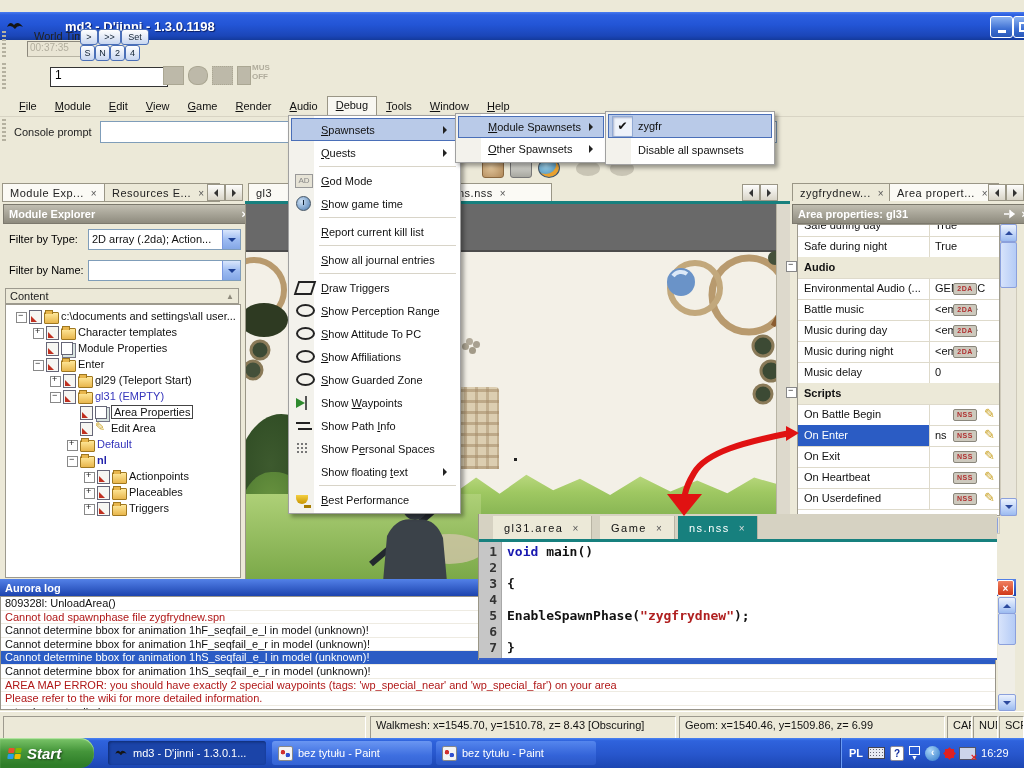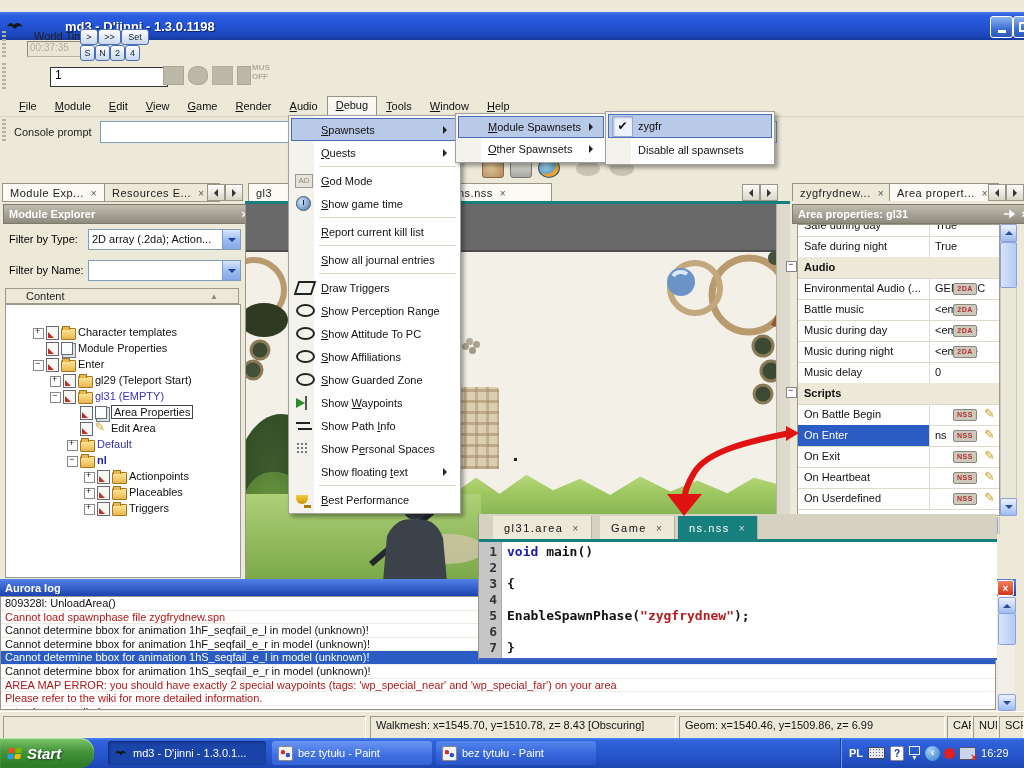--- a/index.html
+++ b/index.html
@@ -53,21 +53,21 @@
   .phead{position:absolute;height:18px;background:linear-gradient(180deg,#c1beb1,#8e8b7e);
     border:1px solid #7c796d;color:#fff;font-weight:bold;display:flex;align-items:center;padding:0 5px;}
   .phead .hx{margin-left:auto;font-weight:bold;}
 
   .combo{position:absolute;height:19px;background:#fff;border:1px solid #7f9db9;}
   .combo .ctext{position:absolute;left:3px;top:3px;color:#111;}
   .cbtn{position:absolute;right:0;top:0;bottom:0;width:17px;background:linear-gradient(180deg,#d9e6fc,#9bbaf1 55%,#84a7e6);
     border-left:1px solid #7a98df;display:flex;align-items:center;justify-content:center;}
   .cbtn::after{content:"";border:4px solid transparent;border-top-color:#1c3f94;margin-top:4px;}
 
-  .colhead{position:absolute;background:#ece9d8;border:1px solid #9d9a8e;display:flex;align-items:center;padding:0 20px;color:#222;}
+  .colhead{position:absolute;background:#ece9d8;border:1px solid #9d9a8e;display:flex;align-items:center;padding:0 4px;color:#222;}
   .sortarrow{margin-left:auto;color:#8e8a7c;font-size:8px;}
 
   
   .treebox{position:absolute;left:6px_;background:#fff;border:1px solid #9d9a8e;overflow:hidden;}
   .trow{position:absolute;left:0;width:100%;height:16px;}
   .trow span{position:absolute;top:1px;}
   .exp{width:9px;height:9px;border:1px solid #888;background:#fff;top:3px!important;}
   .exp::after{position:absolute;left:1px;top:-3px;font-size:9px;color:#222;}
   .exp.minus::after{content:"−";}
   .exp.plus::after{content:"+";}
@@ -317,20 +317,26 @@
   </div>
   <span class="abs" style="left:9px;top:264px">Filter by Name:</span>
   <div class="combo" style="left:88px;top:260px;width:151px">
     <span class="cbtn"></span>
   </div>
   <div class="colhead" style="left:5px;top:288px;width:234px;height:16px;box-sizing:border-box">
     <span>Content</span>
       <span class="sortarrow">▲</span>
   </div>
   <div class="treebox" style="left:5px;top:304px;width:234px;height:272px;position:absolute">
+    <div class="trow" style="top:4px">
+        <span class="exp minus" style="left:10px"></span>
+        <span class="ic-mod" style="left:23px"></span>
+        <span class="ic-folder" style="left:38px"></span>
+        <span class="tlabel" style="left:55px">c:\documents and settings\all user...</span>
+      </div>
     <div class="trow" style="top:20px">
         <span class="exp plus" style="left:27px"></span>
         <span class="ic-mod" style="left:40px"></span>
         <span class="ic-folder" style="left:55px"></span>
         <span class="tlabel" style="left:72px">Character templates</span>
       </div>
     <div class="trow" style="top:36px">
         <span class="ic-mod" style="left:40px"></span>
         <span class="ic-copy" style="left:55px"></span>
         <span class="tlabel" style="left:72px">Module Properties</span>

